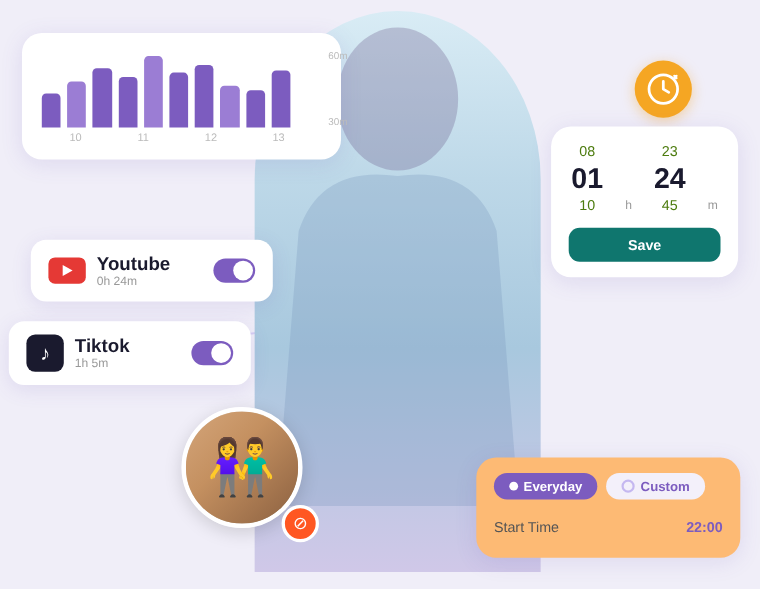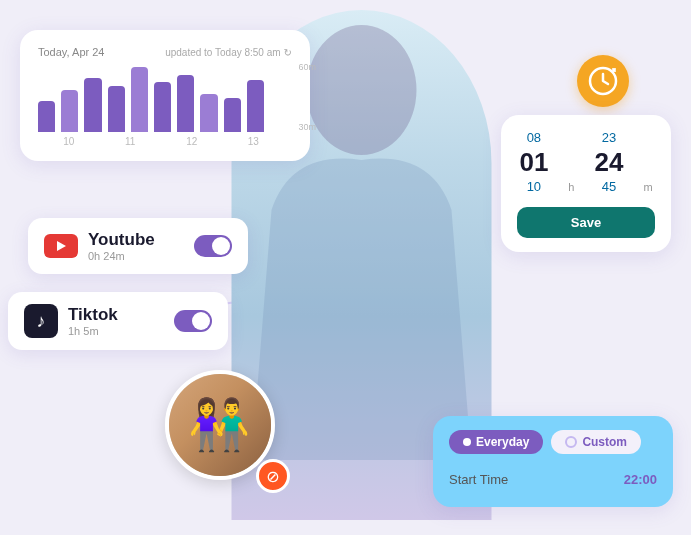--- a/index.html
+++ b/index.html
@@ -217,21 +217,21 @@
       margin-bottom: 2px;
     }
     .time-col {
       display: flex;
       flex-direction: column;
       align-items: center;
       gap: 0;
     }
     .time-value-sm {
       font-size: 13px;
-      color: #0369a1;
+      color: #4d7c0f;
       line-height: 1.4;
     }
     .time-value-lg {
       font-size: 26px;
       font-weight: 700;
       color: #1a1a2e;
       line-height: 1.2;
     }
     .time-unit {
       font-size: 11px;
@@ -251,21 +251,21 @@
       margin-top: 8px;
       cursor: pointer;
     }
 
     
     .card-schedule {
       position: absolute;
       bottom: 28px;
       right: 18px;
       width: 240px;
-      background: #7dd3fc;
+      background: #fdba74;
       border-radius: 18px;
       padding: 14px 16px;
       box-shadow: 0 4px 20px rgba(100,80,180,0.13);
       z-index: 10;
     }
     .schedule-tabs {
       display: flex;
       gap: 8px;
       margin-bottom: 12px;
     }
@@ -419,27 +419,20 @@
   <div class="person-bg">
 
     <svg viewBox="0 0 260 510" style="position:absolute;top:0;left:0;width:100%;height:100%;opacity:0.3;">
       <ellipse cx="130" cy="80" rx="55" ry="65" fill="#6a5a8a"></ellipse>
       <path d="M40,200 Q60,140 130,150 Q200,140 220,200 L240,450 L20,450 Z" fill="#7c9abf"></path>
     </svg>
   </div>
 </div>
 
 <div class="card-chart">
-  <div class="chart-header">
-    <span class="chart-date">Today, Apr 24</span>
-    <span class="chart-updated">
-      <span>updated to Today 8:50 am</span>
-      <span>↻</span>
-    </span>
-  </div>
   <div style="position:relative; padding-right:28px;">
     <div class="chart-bars">
 
     <div class="chart-bar" style="height: 30.5882px;"></div>
         <div class="chart-bar" style="height: 42.0588px; background: rgb(155, 125, 212);"></div>
         <div class="chart-bar" style="height: 53.5294px;"></div>
         <div class="chart-bar" style="height: 45.8824px;"></div>
         <div class="chart-bar" style="height: 65px; background: rgb(155, 125, 212);"></div>
         <div class="chart-bar" style="height: 49.7059px;"></div>
         <div class="chart-bar" style="height: 57.3529px;"></div>

